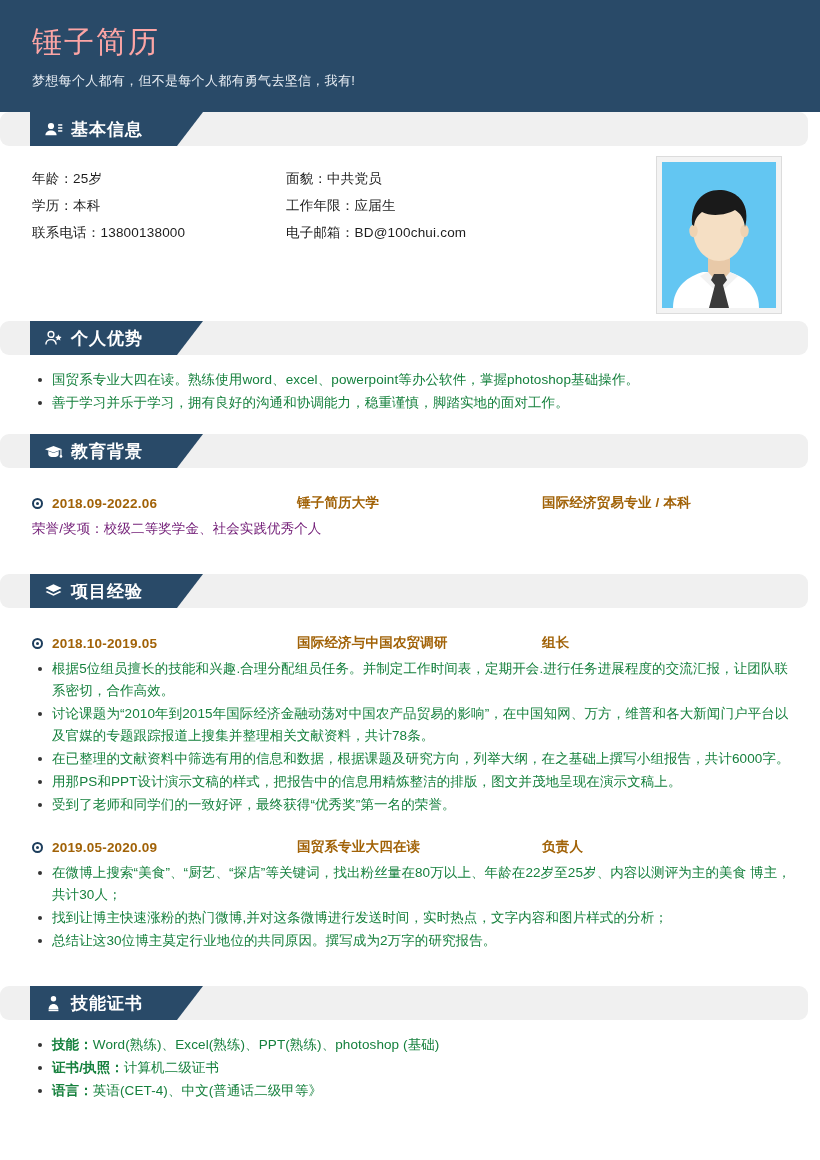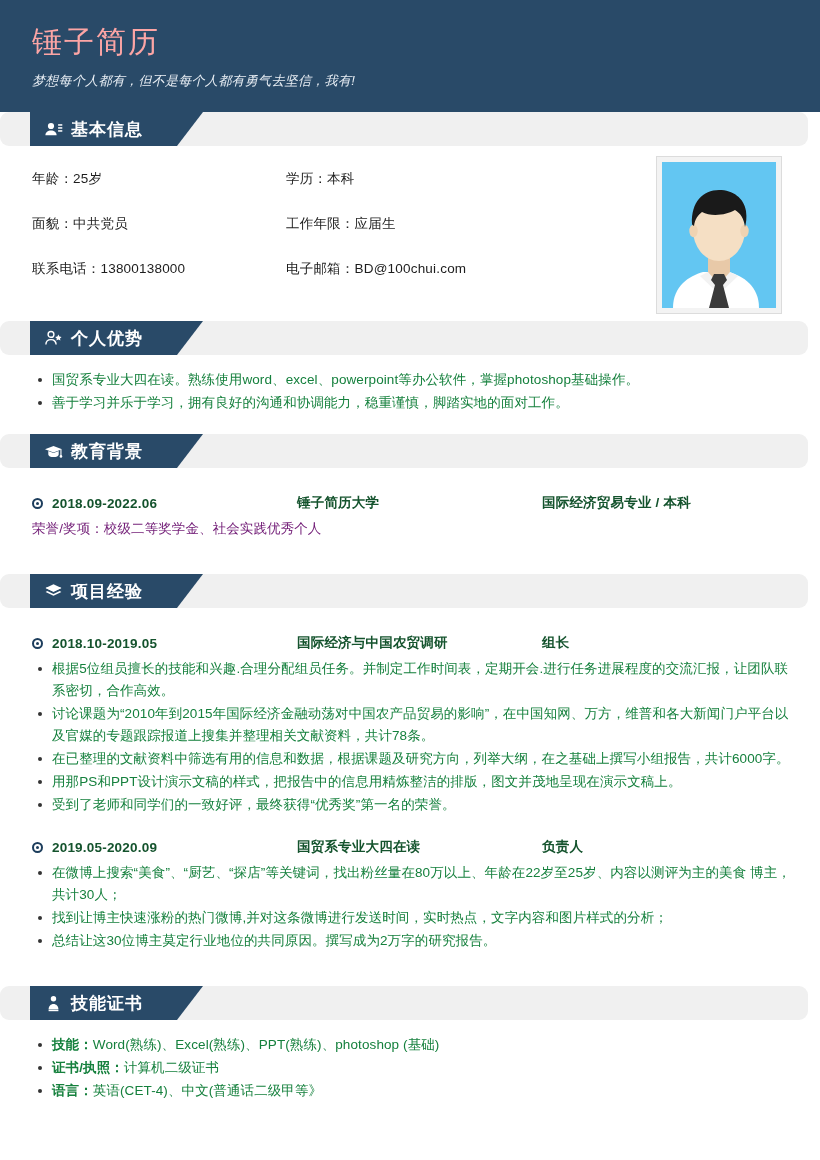--- a/index.html
+++ b/index.html
@@ -24,21 +24,20 @@
     font-weight: 400;
     letter-spacing: 2px;
     line-height: 40px;
   }
   .banner-tagline {
     color: #e8eef4;
     font-size: 13px;
     line-height: 22px;
     margin-top: 8px;
     letter-spacing: .3px;
-    font-style: italic;
   }
 
   
   .section { position: relative; }
   .sec-head {
     position: relative;
     height: 34px;
     margin: 0 12px 0 0;
     background: #F0F0F0;
     display: flex;
@@ -82,21 +81,21 @@
     font-weight: bold;
     letter-spacing: 1px;
     white-space: nowrap;
   }
 
   
   .basic-wrap { position: relative; padding: 24px 0 0 32px; height: 175px; }
   .basic-grid {
     display: grid;
     grid-template-columns: 254px 1fr;
-    row-gap: 27px;
+    row-gap: 9px;
     width: 600px;
     font-size: 13.5px;
     color: #1d1d1d;
   }
   .basic-grid span { line-height: 18px; letter-spacing: .2px; }
 
   .photo {
     position: absolute;
     left: 656px; top: 10px;
     width: 126px; height: 158px;
@@ -132,21 +131,21 @@
     background: #333;
   }
   .b-label { font-weight: bold; }
 
   
   .entry-row {
     display: flex;
     align-items: center;
     font-size: 13.5px;
     font-weight: bold;
-    color: #14532d;
+    color: #a16207;
     margin: 12px 0 6px 0;
     letter-spacing: .2px;
   }
   .entry-dot {
     width: 11px; height: 11px;
     border-radius: 50%;
     border: 2px solid #1C3D5C;
     position: relative;
     margin-right: 9px;
     flex: 0 0 auto;
@@ -195,22 +194,22 @@
           </span>
           <span class="ribbon-title">基本信息</span>
         </div>
         <div class="ribbon-tail"></div>
       </div>
     </div>
 
     <div class="basic-wrap">
       <div class="basic-grid">
         <span>年龄：25岁</span>
+        <span>面貌：中共党员</span>
         <span>学历：本科</span>
-        <span>面貌：中共党员</span>
         <span>工作年限：应届生</span>
         <span>联系电话：13800138000</span>
         <span>电子邮箱：BD@100chui.com</span>
       </div>
 
       <div class="photo">
         <div class="photo-inner">
           <svg width="100%" height="100%" viewBox="0 0 114 146" preserveAspectRatio="xMidYMid slice">
             <rect width="114" height="146" fill="#63C6F2"></rect>
 

